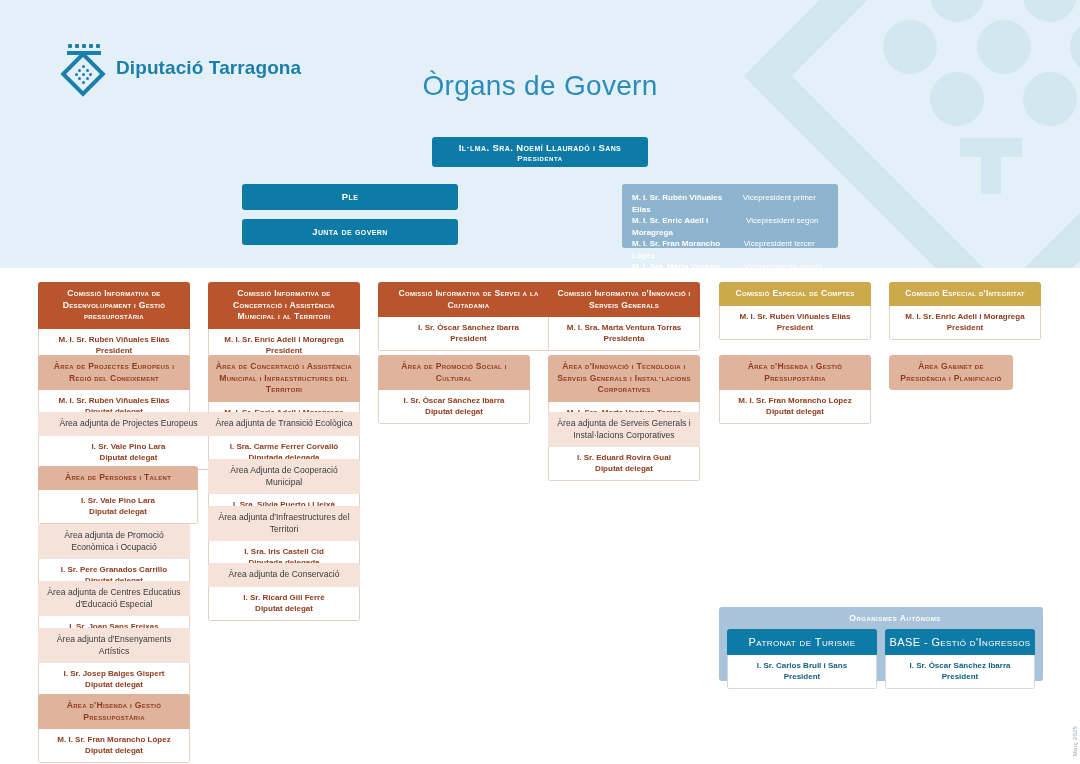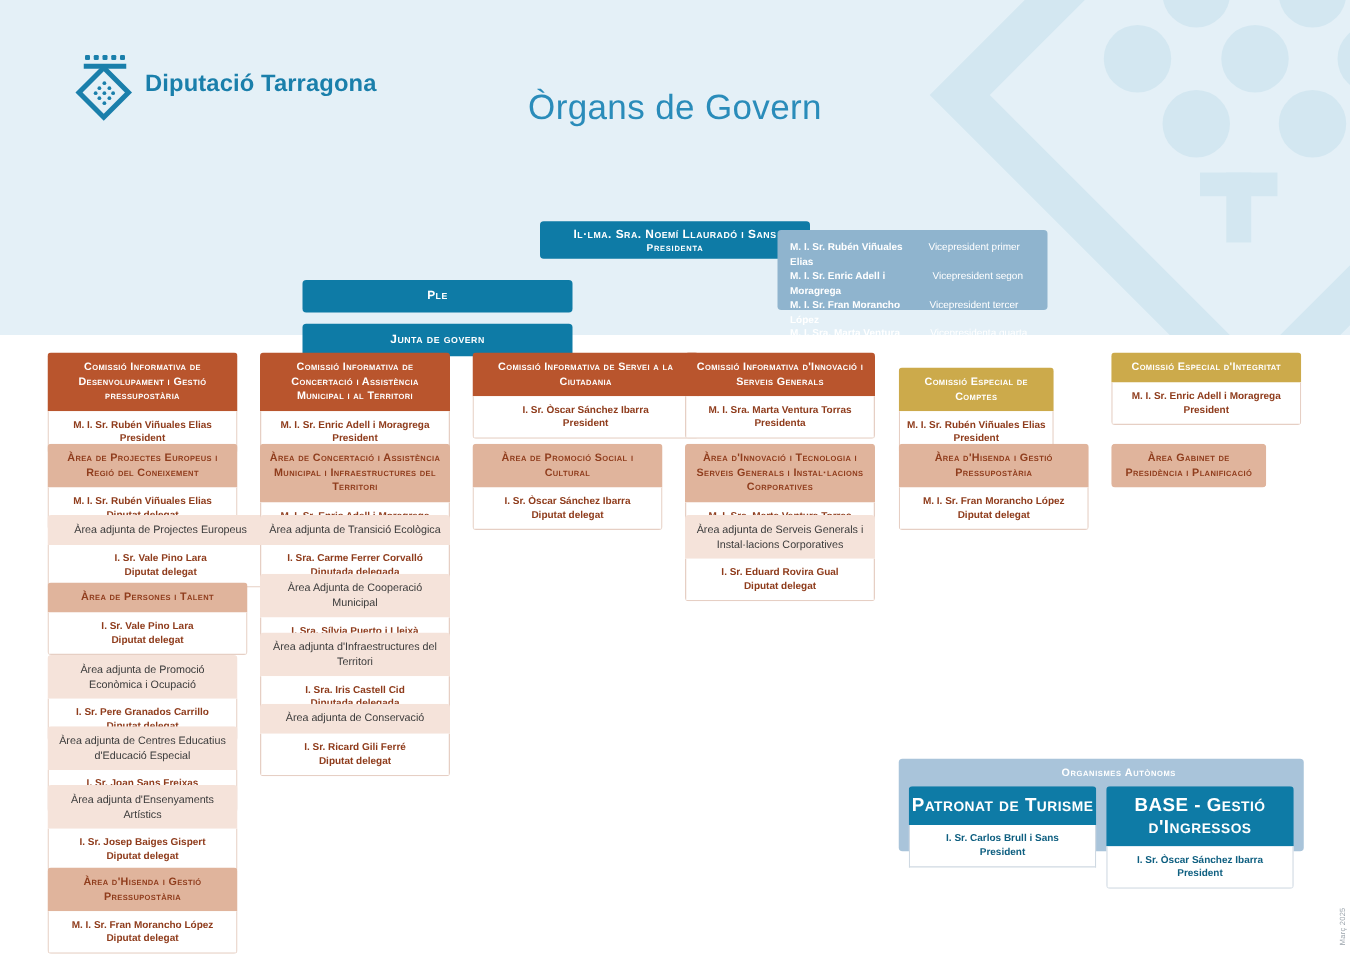--- a/index.html
+++ b/index.html
@@ -37,21 +37,21 @@
 
   .page-title{
     position:absolute;left:0;top:70px;width:1080px;text-align:center;
     font-size:28px;color:#2a8cba;font-weight:normal;letter-spacing:.3px;
   }
 
   
   .box{position:absolute;box-sizing:border-box;}
   .solid{
     background:#0e7ba6;color:#ffffff;border-radius:3px;
-    display:flex;flex-direction:column;align-items:center;justify-content:center;margin-top:40px;
+    display:flex;flex-direction:column;align-items:center;justify-content:center;
   }
   .solid .l1{font-size:9.5px;font-weight:bold;font-variant:small-caps;letter-spacing:.4px;text-align:center;line-height:12px;}
   .solid .l2{font-size:8px;font-weight:bold;font-variant:small-caps;letter-spacing:.6px;text-align:center;}
 
   .vp{
     background:#8fb4ce;border-radius:3px;color:#ffffff;
     padding:8px 10px 4px 10px;box-sizing:border-box;
   }
   .vp .row{display:flex;justify-content:space-between;font-size:8px;font-weight:bold;line-height:11.5px;}
   .vp .row .nm{padding-right:10px;}
@@ -69,21 +69,21 @@
   .cesp .hd{background:#ccaa4b;color:#ffffff;font-size:8.6px;font-weight:bold;font-variant:small-caps;letter-spacing:.3px;}
   .area .hd{background:#e0b49c;color:#8f3c1c;font-size:8.6px;font-weight:bold;font-variant:small-caps;letter-spacing:.3px;}
   .adj .hd{background:#f5e3da;color:#3b3b3b;font-size:8.6px;font-weight:normal;letter-spacing:0;}
   .card.nobody .hd{border-radius:3px;}
 
   
   .org{position:absolute;background:#a9c4da;border-radius:3px;box-sizing:border-box;}
   .org .ttl{text-align:center;color:#ffffff;font-size:8.6px;font-weight:bold;font-variant:small-caps;letter-spacing:.5px;padding:6px 0 6px 0;margin-left:28px;}
   .org .inner{display:flex;gap:8px;padding:0 8px 8px 8px;}
   .org .oc{flex:1;border-radius:3px;overflow:hidden;}
-  .org .oc .h{background:#0e7ba6;color:#fff;text-align:center;font-size:15px;font-weight:bold;font-variant:small-caps;letter-spacing:.4px;padding:7px 2px;}
+  .org .oc .h{background:#0e7ba6;color:#fff;text-align:center;font-size:11px;font-weight:normal;font-variant:small-caps;letter-spacing:.4px;padding:7px 2px;}
   .org .oc .b{background:#fff;border:1px solid #cfd9e2;border-top:none;text-align:center;padding:5px 2px 6px 2px;line-height:11px;}
   .org .oc .b .nm{font-size:8px;font-weight:bold;color:#0e5f80;}
   .org .oc .b .rl{font-size:8px;font-weight:bold;color:#0e5f80;}
 
   .credit{
     position:absolute;right:2px;bottom:8px;
     font-size:6px;color:#9aa3ab;
     writing-mode:vertical-rl;transform:rotate(180deg);
     letter-spacing:.2px;
   }
@@ -296,21 +296,21 @@
           <div class="rl">Diputada delegada</div>
         </div>
       </div>
       <div class="card adj" style="left: 548px; width: 152px; top: 412px;">
         <div class="hd">Àrea adjunta de Serveis Generals i Instal·lacions Corporatives</div>
         <div class="bd">
           <div class="nm">I. Sr. Eduard Rovira Gual</div>
           <div class="rl">Diputat delegat</div>
         </div>
       </div>
-      <div class="card cesp" style="left: 719px; top: 294px; width: 124px;">
+      <div class="card cesp" style="left: 719px; top: 282px; width: 152px;">
         <div class="hd">Comissió Especial de Comptes</div>
         <div class="bd">
           <div class="nm">M. I. Sr. Rubén Viñuales Elias</div>
           <div class="rl">President</div>
         </div>
       </div>
       <div class="card area" style="left: 719px; width: 152px; top: 355px;">
         <div class="hd">Àrea d'Hisenda i Gestió Pressupostària</div>
         <div class="bd">
           <div class="nm">M. I. Sr. Fran Morancho López</div>

